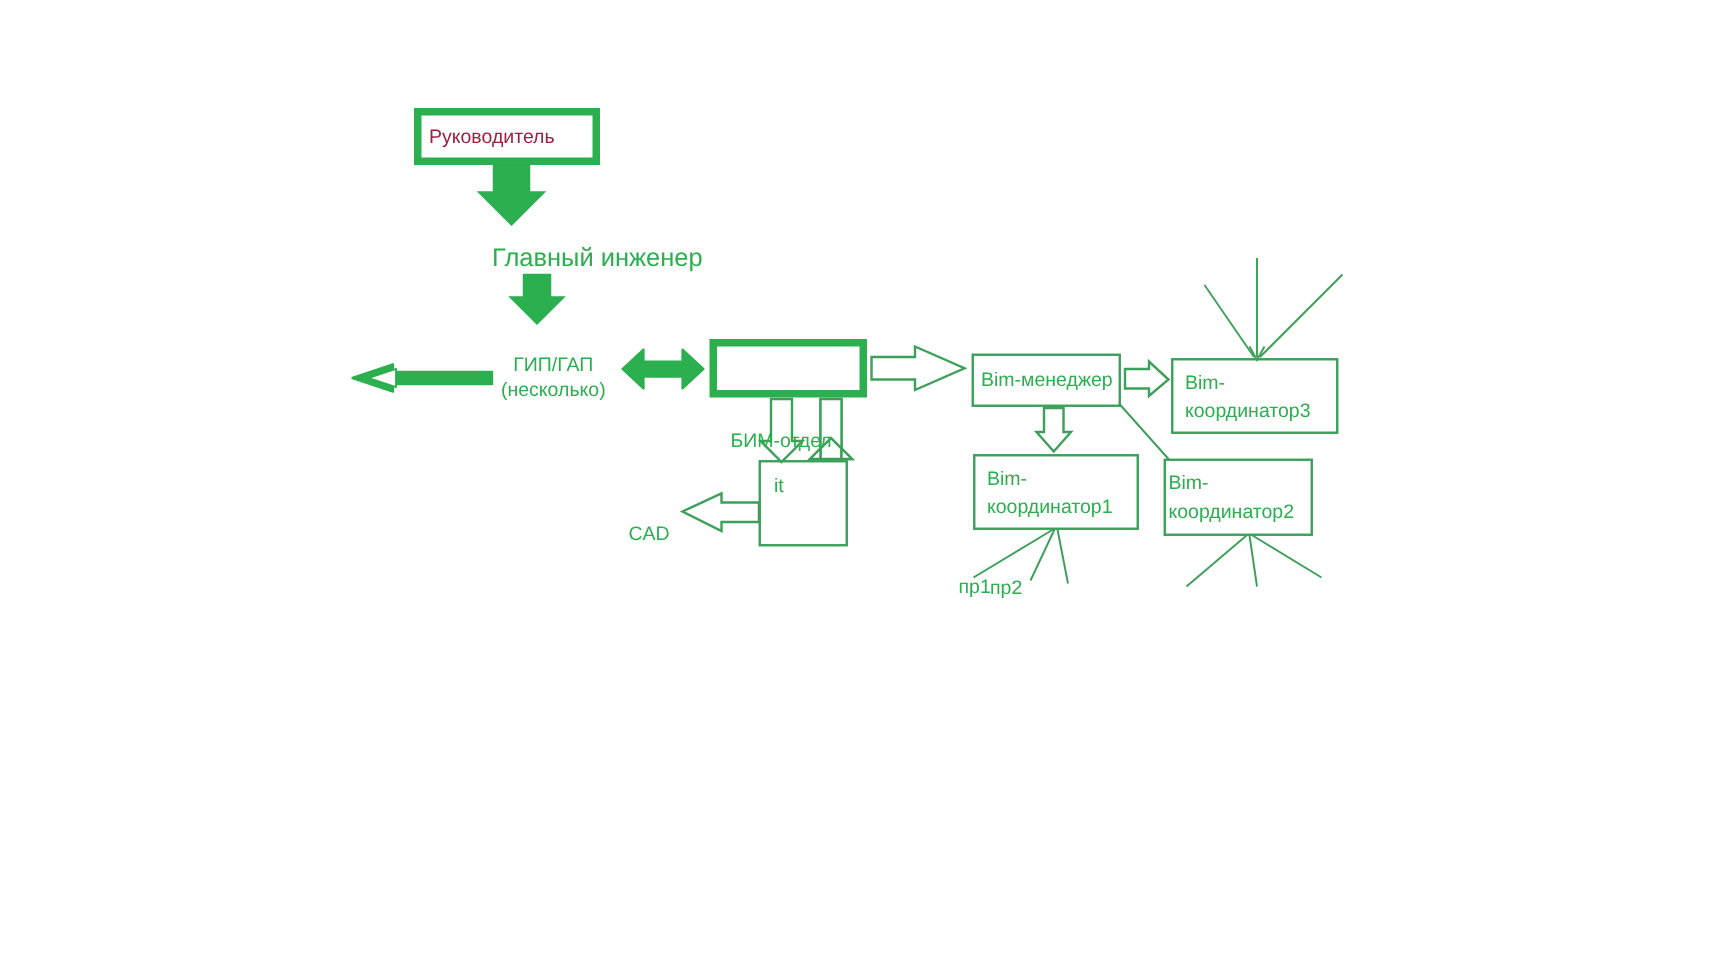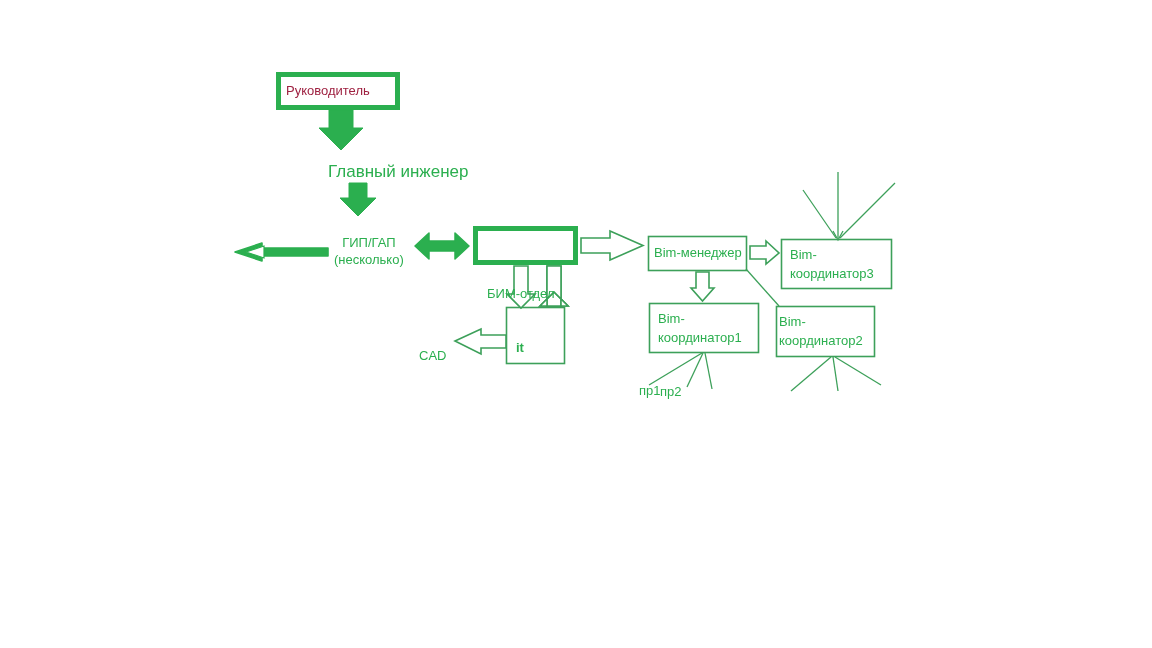--- a/index.html
+++ b/index.html
@@ -105,21 +105,21 @@
 
 <div class="node-label boss" style="left:286px; top:83px; font-size:13px;">Руководитель</div>
 
 <div class="node-label" style="left:328px; top:164px; font-size:17px;">Главный инженер</div>
 
 <div class="node-label centered" style="left:334px; top:234px; font-size:13px; line-height:17px;">ГИП/ГАП
 (несколько)</div>
 
 <div class="node-label" style="left:487px; top:238px; font-size:13px;margin-top:48px;">БИМ-отдел</div>
 
-<div class="node-label" style="left:516px; top:340px; font-size:13px; font-weight:bold;">it</div>
+<div class="node-label" style="left:516px; top:316px; font-size:13px; font-weight:normal;">it</div>
 
 <div class="node-label" style="left:419px; top:348px; font-size:13px;">CAD</div>
 
 <div class="node-label" style="left:654px; top:245px; font-size:13px;">Bim-менеджер</div>
 
 <div class="node-label" style="left:790px; top:245px; font-size:13px; line-height:19px;">Bim-
 координатор3</div>
 
 <div class="node-label" style="left:658px; top:309px; font-size:13px; line-height:19px;">Bim-
 координатор1</div>

